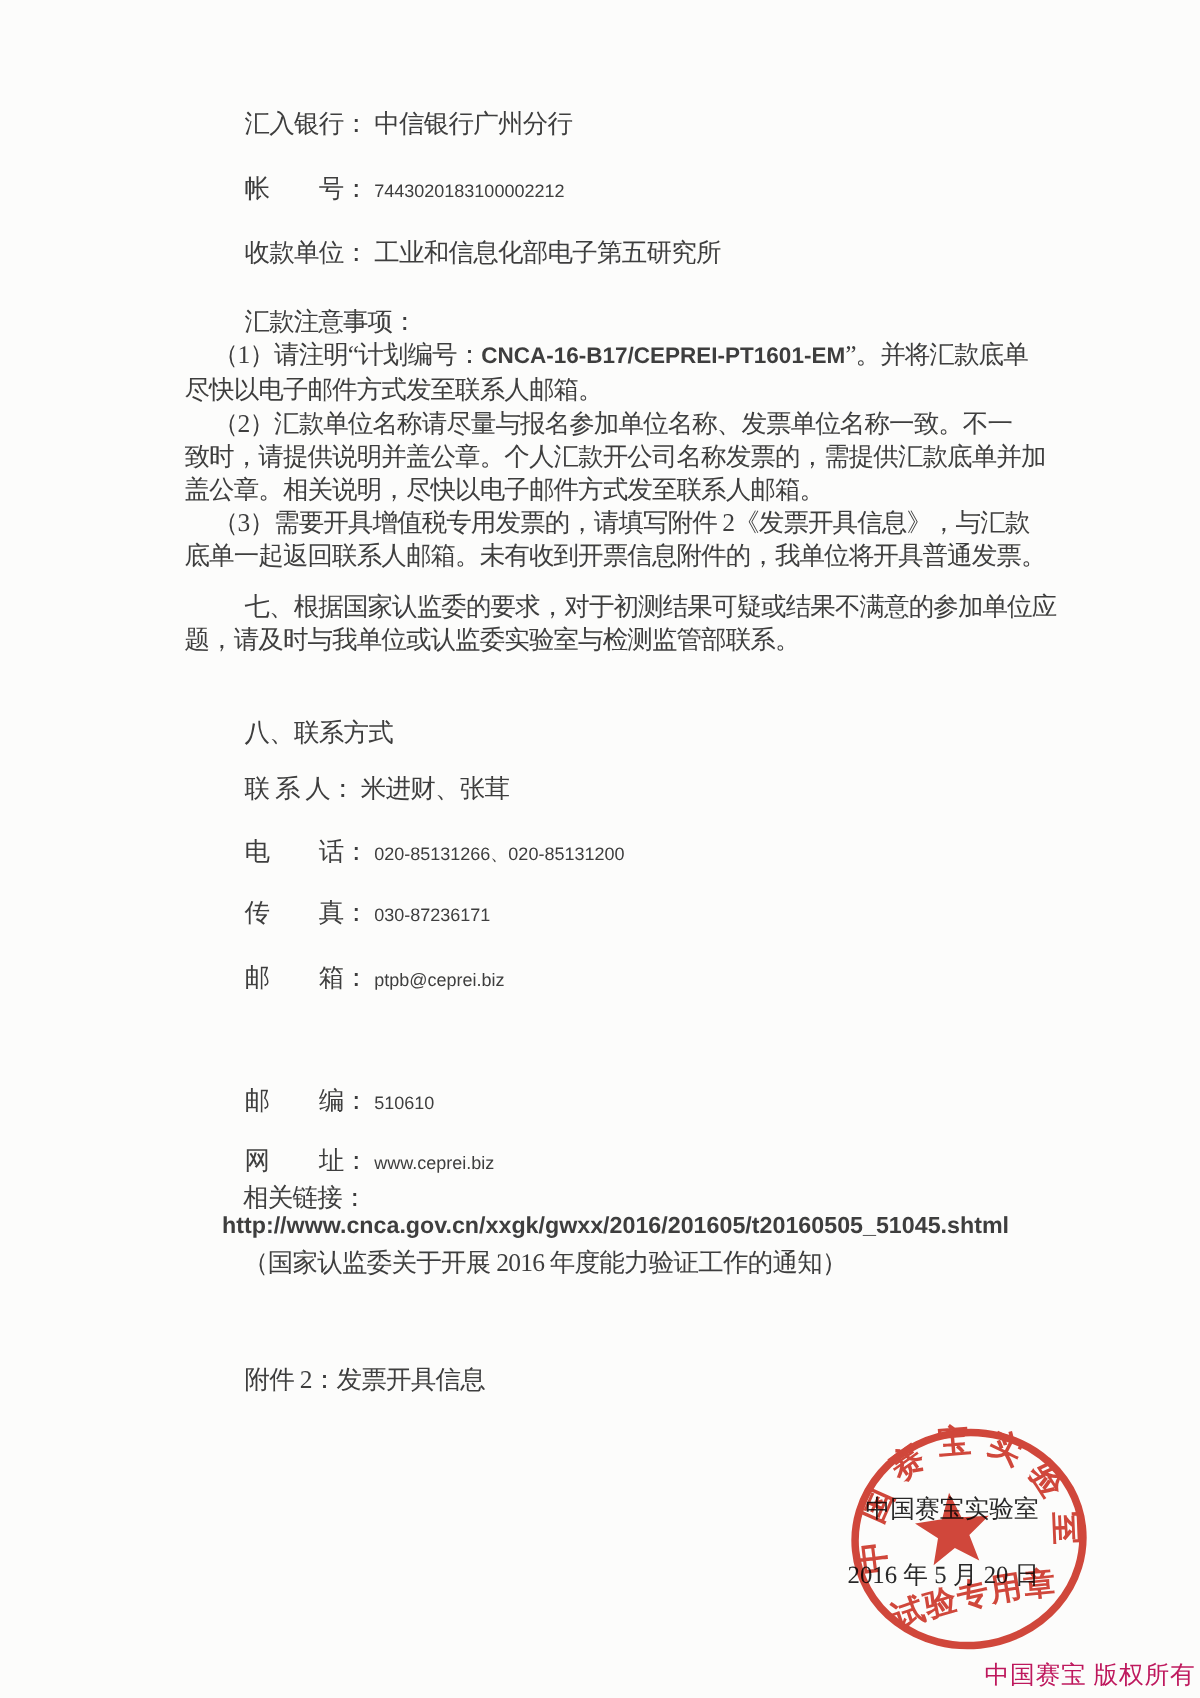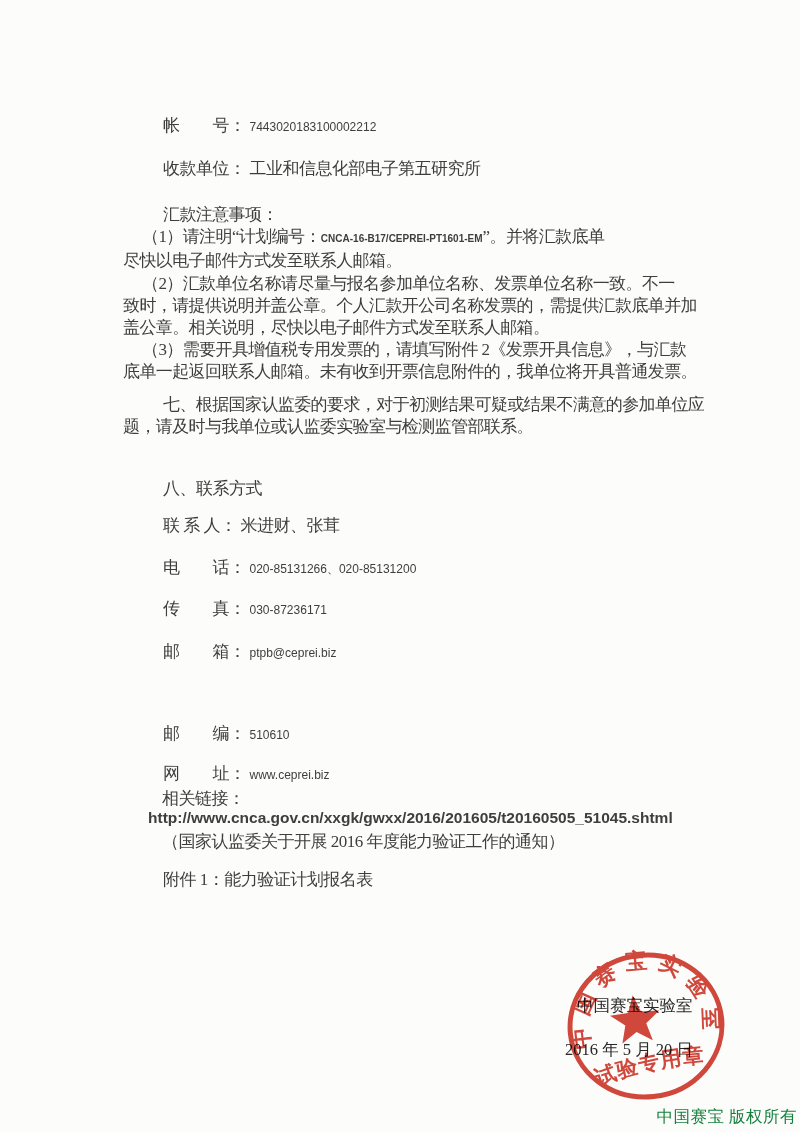--- a/index.html
+++ b/index.html
@@ -10,34 +10,37 @@
     color:#3e3e3e;
   }
   .row, .line { position:absolute; white-space:nowrap; font-size:17px; letter-spacing:-0.5px; }
   .row { left:163px; }
   .val { margin-left:4px; }
   .val-latin { font-family:"Liberation Sans","DejaVu Sans",sans-serif; font-size:12px; letter-spacing:0; }
   .para { position:absolute; left:123px; width:596px; }
   .pline { font-size:17px; letter-spacing:-0.6px; line-height:22.2px; white-space:nowrap; }
   .ind-head { padding-left:40px; }
   .ind-num  { padding-left:19px; }
-  .code { font-family:"Liberation Sans","DejaVu Sans",sans-serif; font-size:10px; letter-spacing:0; font-weight:bold; }
+  .code { font-family:"Liberation Sans","DejaVu Sans",sans-serif; font-size:15px; letter-spacing:0; font-weight:bold; }
   .url-line { font-family:"Liberation Sans","DejaVu Sans",sans-serif; font-size:15.5px; letter-spacing:0; font-weight:bold; }
   .overlay-text { position:absolute; white-space:nowrap; font-size:16.5px; color:#282828; z-index:3; }
   .stamp { position:absolute; left:536px; top:916px; width:220px; height:220px;
            mix-blend-mode:multiply; opacity:.92; z-index:4; transform:rotate(-6deg); }
   .stamp text { font-family:"Liberation Serif","DejaVu Serif",serif; font-weight:bold; }
   .watermark { position:absolute; right:3px; top:1106px; white-space:nowrap;
-               font-size:16.5px; color:#15803d; letter-spacing:0.5px; z-index:1; }
+               font-size:16.5px; color:#be185d; letter-spacing:0.5px; z-index:1; }
 </style>
 </head>
 <body>
 
 <div class="page">
 
+  <div class="row" style="top:71px">
+    <span>汇入银行：</span><span class="val">中信银行广州分行</span>
+  </div>
   <div class="row" style="top:114px">
     <span>帐　　号：</span><span class="val val-latin">7443020183100002212</span>
   </div>
   <div class="row" style="top:157px">
     <span>收款单位：</span><span class="val">工业和信息化部电子第五研究所</span>
   </div>
 
   <div class="para" style="top:204px">
     <div class="pline ind-head">汇款注意事项：</div>
     <div class="pline ind-num"><span>（1）请注明“计划编号：</span><span class="code">CNCA-16-B17/CEPREI-PT1601-EM</span><span>”。并将汇款底单</span></div>
@@ -72,21 +75,21 @@
     <span>邮　　编：</span><span class="val val-latin">510610</span>
   </div>
   <div class="row" style="top:762px">
     <span>网　　址：</span><span class="val val-latin">www.ceprei.biz</span>
   </div>
 
   <div class="line" style="left:162px; top:787px">相关链接：</div>
   <div class="line url-line" style="left:148px; top:809px">http://www.cnca.gov.cn/xxgk/gwxx/2016/201605/t20160505_51045.shtml</div>
   <div class="line" style="left:162px; top:830px">（国家认监委关于开展 2016 年度能力验证工作的通知）</div>
 
-  <div class="line" style="left:163px; top:868px">附件 1：能力验证计划报名表</div>
+  <div class="line" style="left:163px; top:908px">附件 2：发票开具信息</div>
 
   <div class="overlay-text" style="left:577px; top:995px">中国赛宝实验室</div>
   <div class="overlay-text" style="left:565px; top:1039px">2016 年 5 月 20 日</div>
 
   <svg class="stamp" viewBox="0 0 220 220">
     <ellipse cx="110" cy="110" rx="76" ry="71" fill="none" stroke-width="5" stroke="#cf382b"></ellipse>
     <path id="ringPath" d="M 55.5 129.8 A 58 58 0 1 1 164.5 129.8" fill="none"></path>
     <text font-size="22" letter-spacing="9" fill="#cf382b">
       <textPath href="#ringPath" startOffset="4">中国赛宝实验室</textPath>
     </text>

